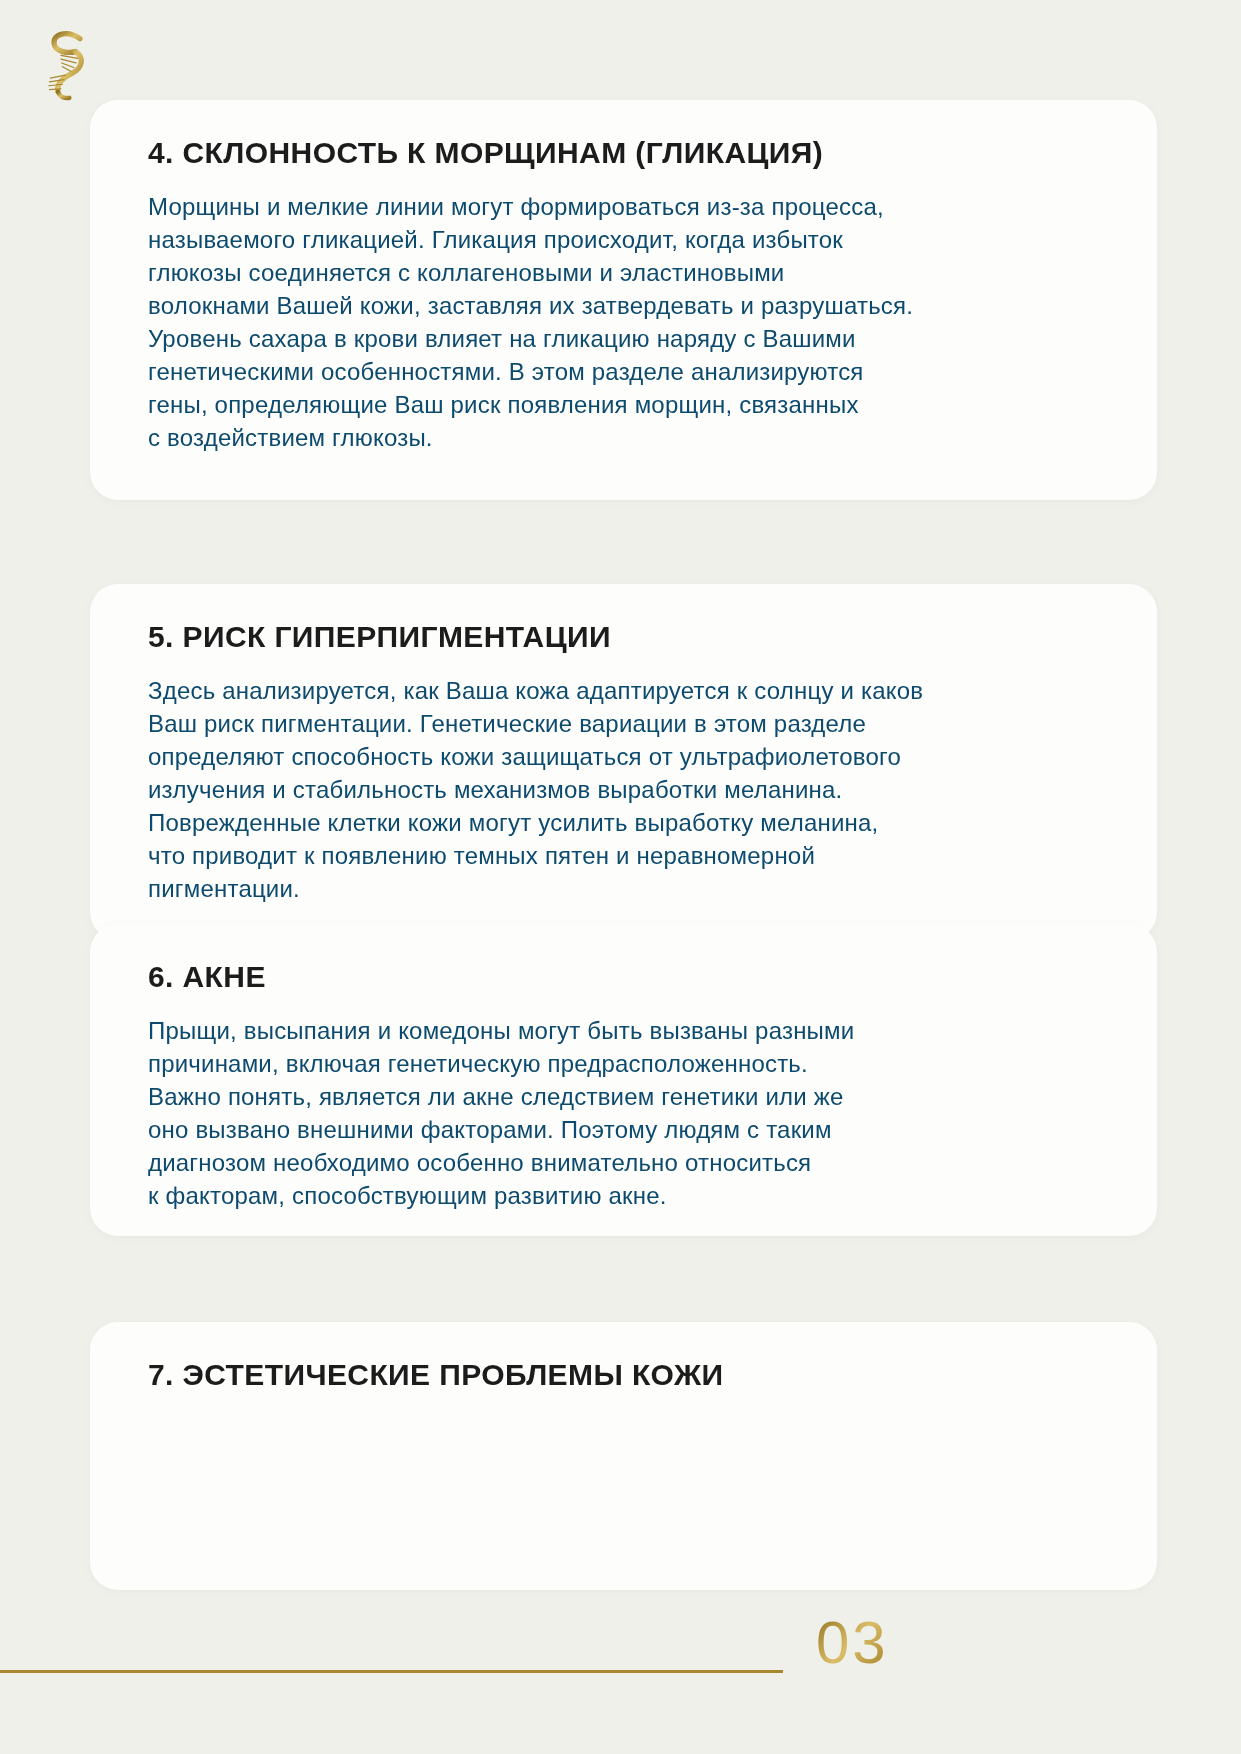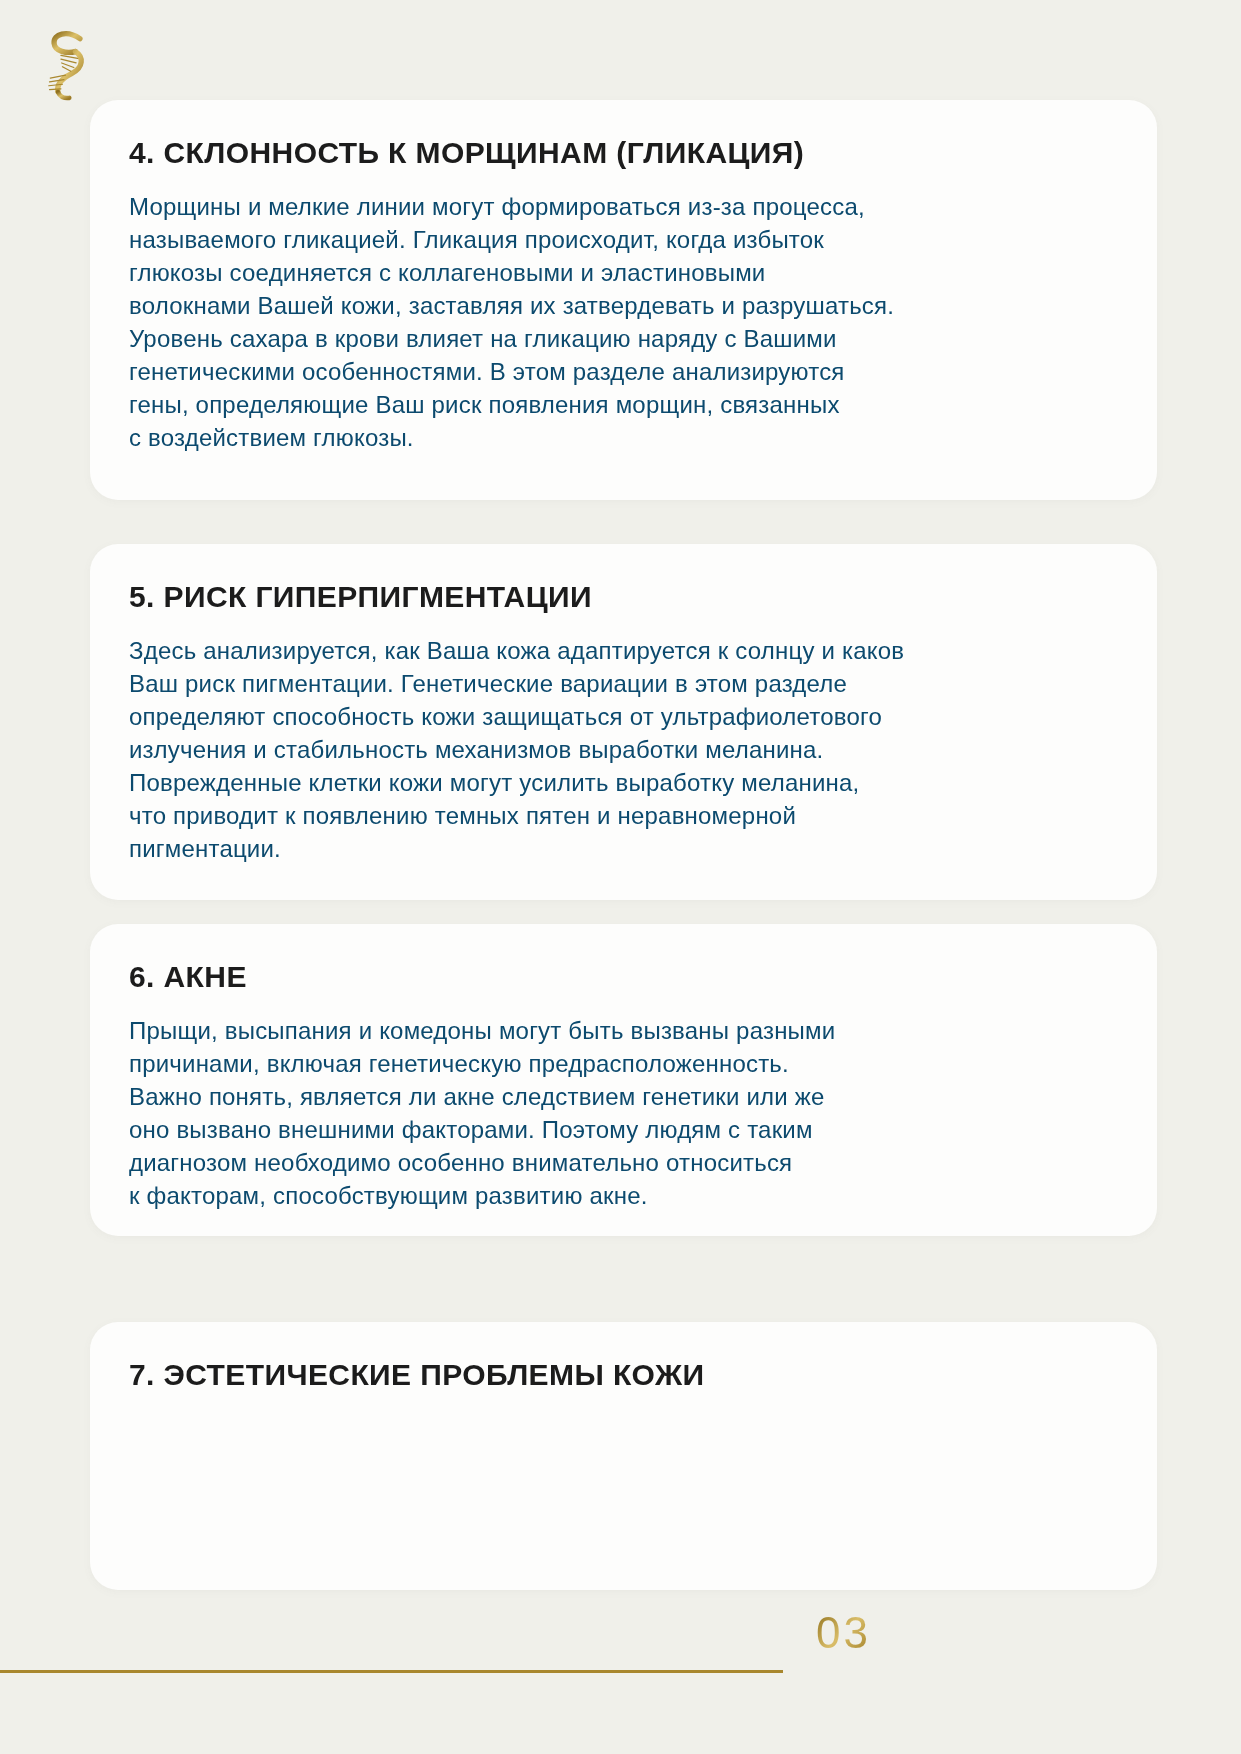--- a/index.html
+++ b/index.html
@@ -21,56 +21,56 @@
     width: 46px;
     height: 76px;
   }
   .card {
     position: absolute;
     left: 90px;
     width: 1067px;
     background: #fdfdfc;
     border-radius: 28px;
     box-sizing: border-box;
-    padding: 36px 56px 0 39px;
+    padding: 36px 56px 0 58px;
     box-shadow: 0 2px 8px rgba(120,120,110,0.05);
   }
   .card-title {
     margin: 0 0 19px 0;
     font-size: 30px;
     font-weight: 700;
     color: #1c1c1c;
     letter-spacing: 0.4px;
     line-height: 1.15;
   }
   .card-body {
     margin: 0;
     font-size: 24px;
     line-height: 33px;
     color: #0c4a6e;
     white-space: pre-line;
     letter-spacing: 0.2px;
   }
   #card-1 { top: 100px;  height: 400px; }
-  #card-2 { top: 544px;  height: 356px; }
+  #card-2 { top: 584px;  height: 356px; }
   #card-3 { top: 924px;  height: 312px; }
   #card-4 { top: 1322px; height: 268px; }
   .footer-rule {
     position: absolute;
     left: 0;
     top: 1670px;
     width: 783px;
     height: 3px;
     background: #a8872e;
   }
   .page-number {
     position: absolute;
     left: 816px;
     top: 1608px;
-    font-size: 44px;
+    font-size: 60px;
     font-weight: 300;
     letter-spacing: 3px;
     color: #bfa04d;
     background: linear-gradient(135deg, #9a7c28 10%, #d9bd68 50%, #a8872e 90%);
     -webkit-background-clip: text;
     background-clip: text;
     -webkit-text-fill-color: transparent;
   }
 </style>
 </head>

